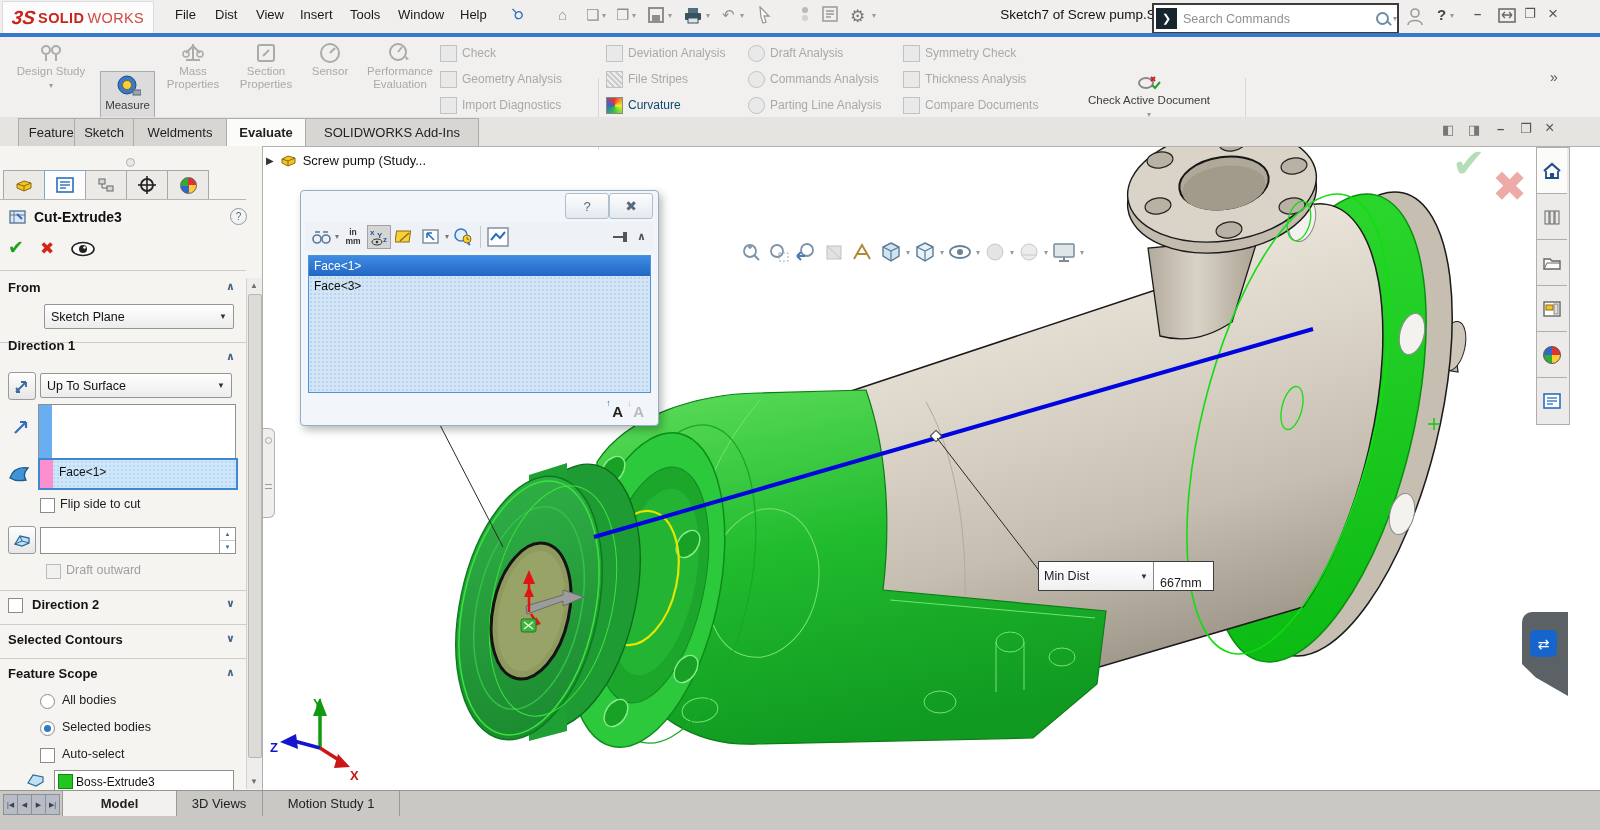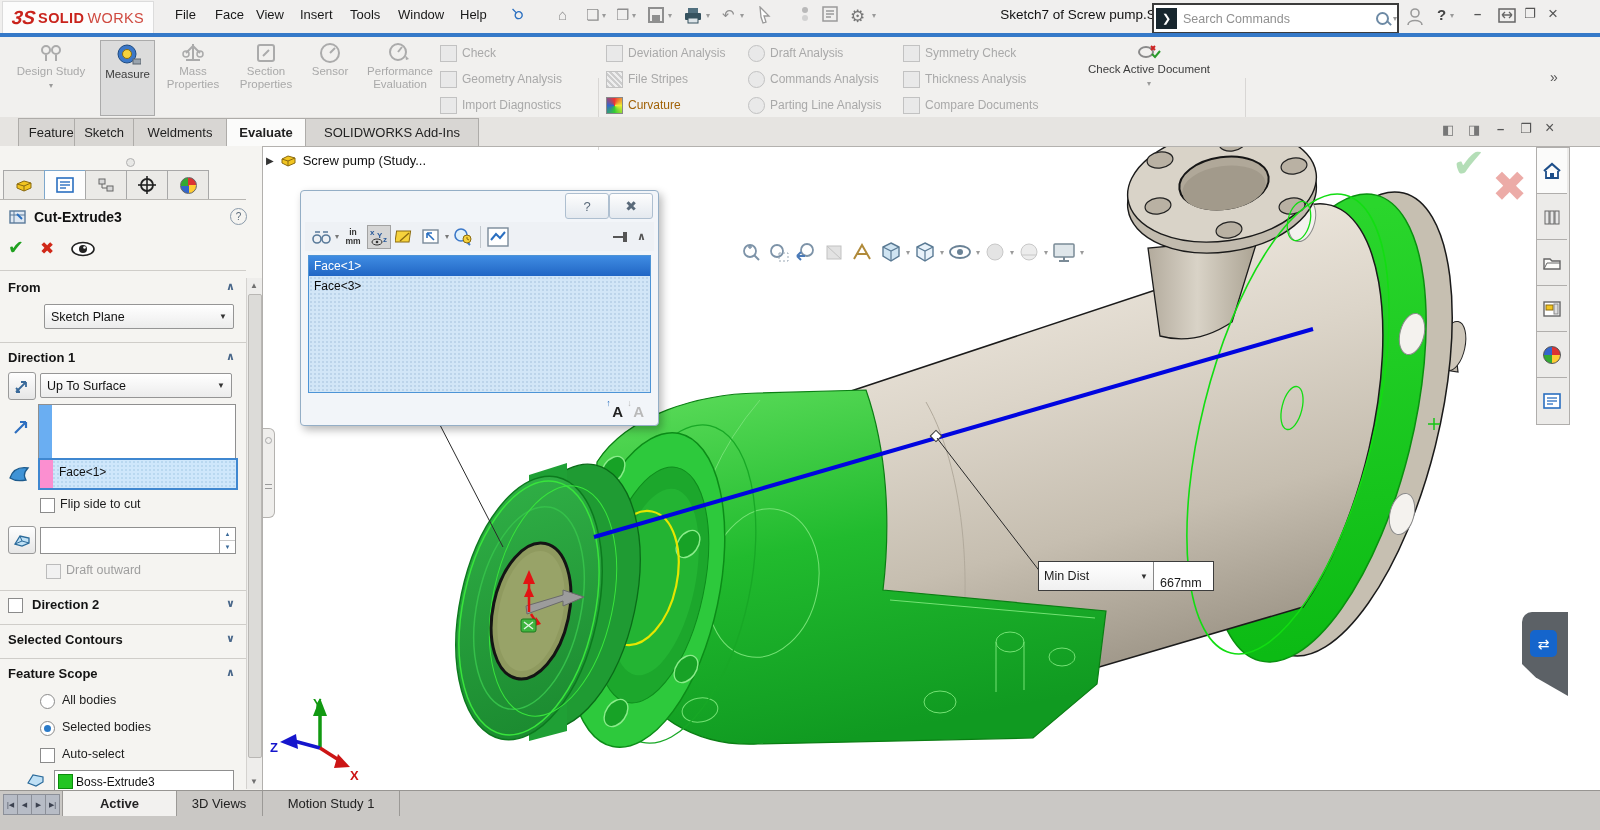--- a/index.html
+++ b/index.html
@@ -25,24 +25,24 @@
   #search-input{flex:1;border:none;outline:none;font-size:12.5px;color:#444;
           font-family:"Liberation Sans",sans-serif;background:transparent;}
   .mag{position:relative;width:16px;height:16px;margin-right:2px;}
   .mag i{position:absolute;left:1px;top:1px;width:9px;height:9px;border:2px solid #6d8aa5;border-radius:50%;}
   .mag b{position:absolute;left:11px;top:11px;width:6px;height:2px;background:#6d8aa5;transform:rotate(45deg);}
   .win-glyph{font-size:13px;color:#555;}
   
   #ribbon{left:0;top:37px;width:1600px;height:80px;background:#f1f0ee;}
   .bigbtn{height:74px;top:3px;text-align:center;font-size:11.5px;line-height:13px;color:#a9a9a9;}
   .bigbtn .bi{display:block;margin:2px auto 1px auto;}
-  .bigbtn.en{color:#3c3c3c;}
+  .bigbtn.en{color:#3c3c3c;margin-top:31px;}
   .bigbtn.sel{background:#dcdcdc;border:1px solid #ababab;}
   .smallitem{height:22px;display:flex;align-items:center;gap:5px;font-size:12px;color:#a9a9a9;}
-  .smallitem.en{color:#a16207;}
+  .smallitem.en{color:#0c4a6e;}
   .sicon{width:15px;height:15px;border:1px solid #c2c2c2;background:#e9e9e9;flex:none;}
   .sicon.rainbow{background:conic-gradient(#e33,#ee3,#3c3,#36c,#e33);border:1px solid #888;}
   .vsep{width:1px;background:#d8d6d4;top:41px;height:72px;}
   
   #tabrow{left:0;top:117px;width:1600px;height:29px;background:#e6e4e1;border-bottom:1px solid #b3b1ae;}
   .ctab{position:absolute;top:1px;height:27px;display:flex;align-items:center;justify-content:center;
         font-size:13px;background:#d8d6d3;border:1px solid #aeaca9;border-bottom:none;color:#222;}
   .ctab.active{background:#fbfbfa;font-weight:bold;}
   
   #panel{left:0;top:146px;width:262px;height:644px;background:#f5f4f1;border-right:1px solid #b2b0ad;}
@@ -122,21 +122,21 @@
 
 <div id="root">
 
   <div id="menubar" class="abs">
     <div id="logo" class="abs">
       <span class="logo-mark">3S</span>
       <span class="logo-solid">SOLID</span>
         <span class="logo-works">WORKS</span>
     </div>
     <span class="abs menu-item" style="left:175px">File</span>
-    <span class="abs menu-item" style="left:215px">Face</span>
+    <span class="abs menu-item" style="left:215px">Dist</span>
     <span class="abs menu-item" style="left:256px">View</span>
     <span class="abs menu-item" style="left:300px">Insert</span>
     <span class="abs menu-item" style="left:350px">Tools</span>
     <span class="abs menu-item" style="left:398px">Window</span>
     <span class="abs menu-item" style="left:460px">Help</span>
     <span class="abs" style="left:512px;top:5px;color:#2a6fc0;font-size:15px;transform:rotate(135deg)">⚲</span>
 
     <span class="abs tb-ico" style="left:558px">⌂</span>
     <span class="abs tb-ico" style="left:586px">❏</span>
     <span class="abs tb-caret" style="left:602px">▾</span>
@@ -688,21 +688,21 @@
     <div class="divider" style="top:124px"></div>
 
     <span class="abs hdr" style="left:8px;top:134px">From</span>
     <span class="abs chev" style="left:226px;top:134px">∧</span>
     <div class="dropdown" style="left:44px;top:158px;width:176px">
       <span>Sketch Plane</span>
         <span class="dd-arrow">▼</span>
       </div>
     <div class="divider" style="top:196px"></div>
 
-    <span class="abs hdr" style="left:8px;top:204px">Direction 1</span>
+    <span class="abs hdr" style="left:8px;top:192px">Direction 1</span>
     <span class="abs chev" style="left:226px;top:204px">∧</span>
     <div class="toolbtn" style="left:8px;top:226px">
       <svg width="18" height="18">
           <path d="M3,15 L13,5 M13,5 L13,10 M13,5 L8,5" stroke="#3a6a9a" stroke-width="1.8" fill="none"></path>
           <path d="M6,14 L3,11 M3,15 L7,15" stroke="#3a6a9a" stroke-width="1.8" fill="none"></path>
         </svg>
       </div>
     <div class="dropdown" style="left:40px;top:227px;width:178px">
       <span>Up To Surface</span>
         <span class="dd-arrow">▼</span>
@@ -829,21 +829,21 @@
     <div class="navbtn" style="left:17px">
         <span>◀</span>
       </div>
     <div class="navbtn" style="left:31px">
         <span>▶</span>
       </div>
     <div class="navbtn" style="left:45px">
         <span>▶|</span>
       </div>
     <div class="btab active" style="left:62px;width:113px">
-        <span>Active</span>
+        <span>Model</span>
       </div>
     <div class="btab" style="left:176px;width:86px">
         <span>3D Views</span>
       </div>
     <div class="btab" style="left:263px;width:136px">
         <span>Motion Study 1</span>
       </div>
   </div>
 
 </div>

